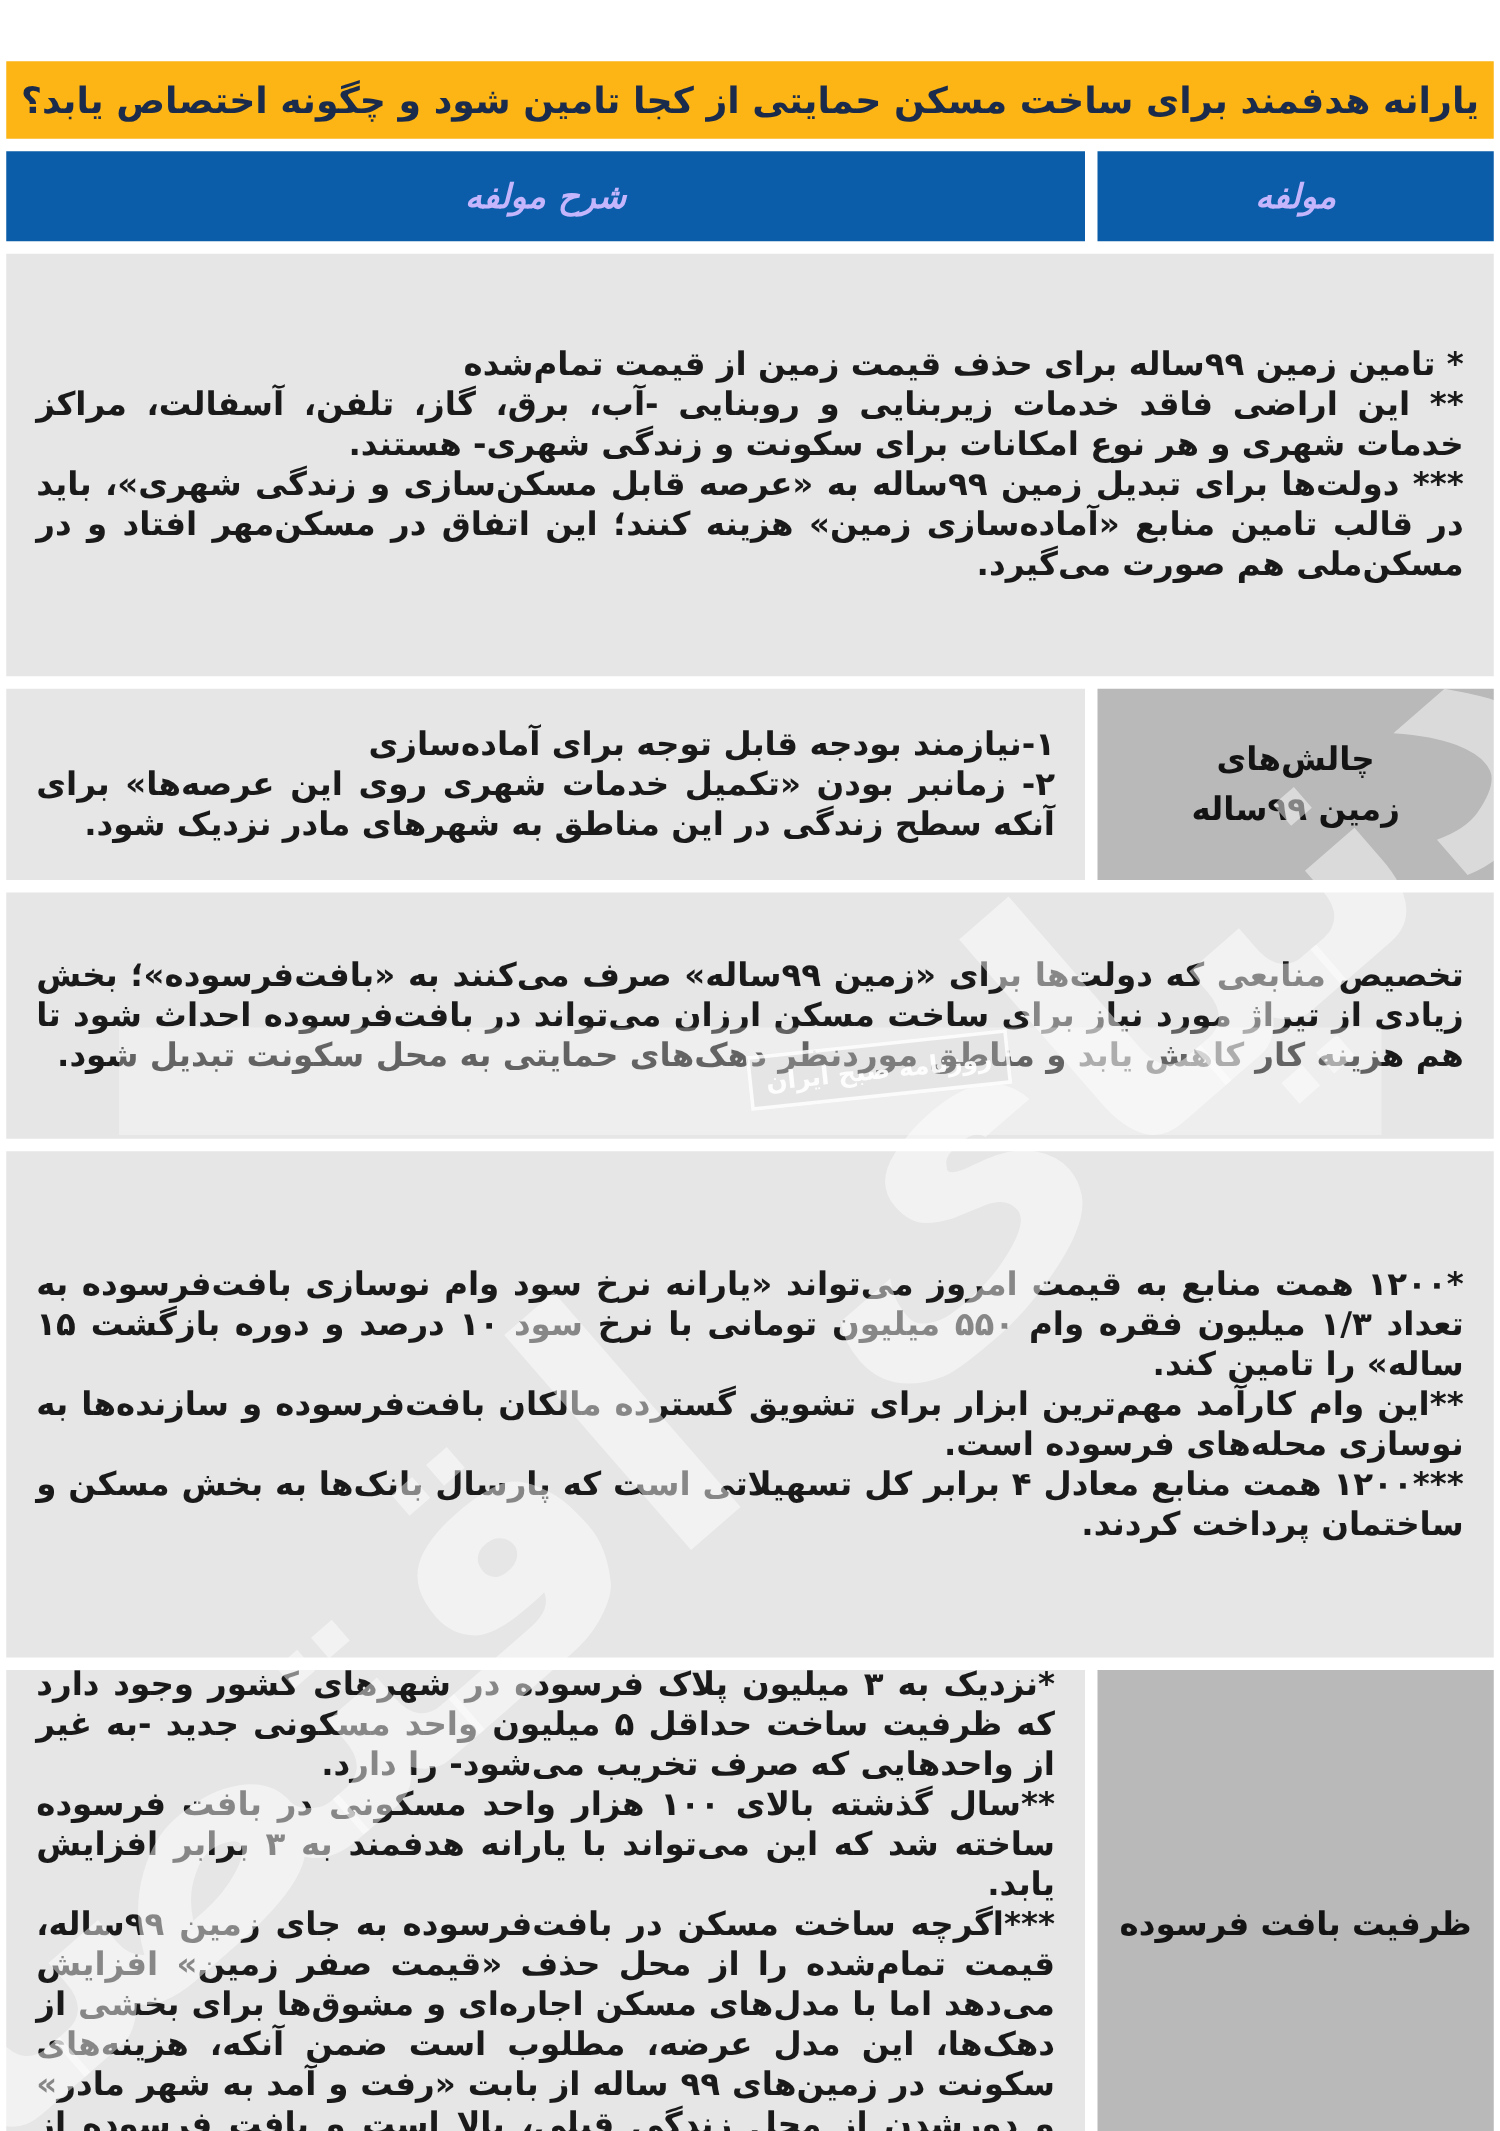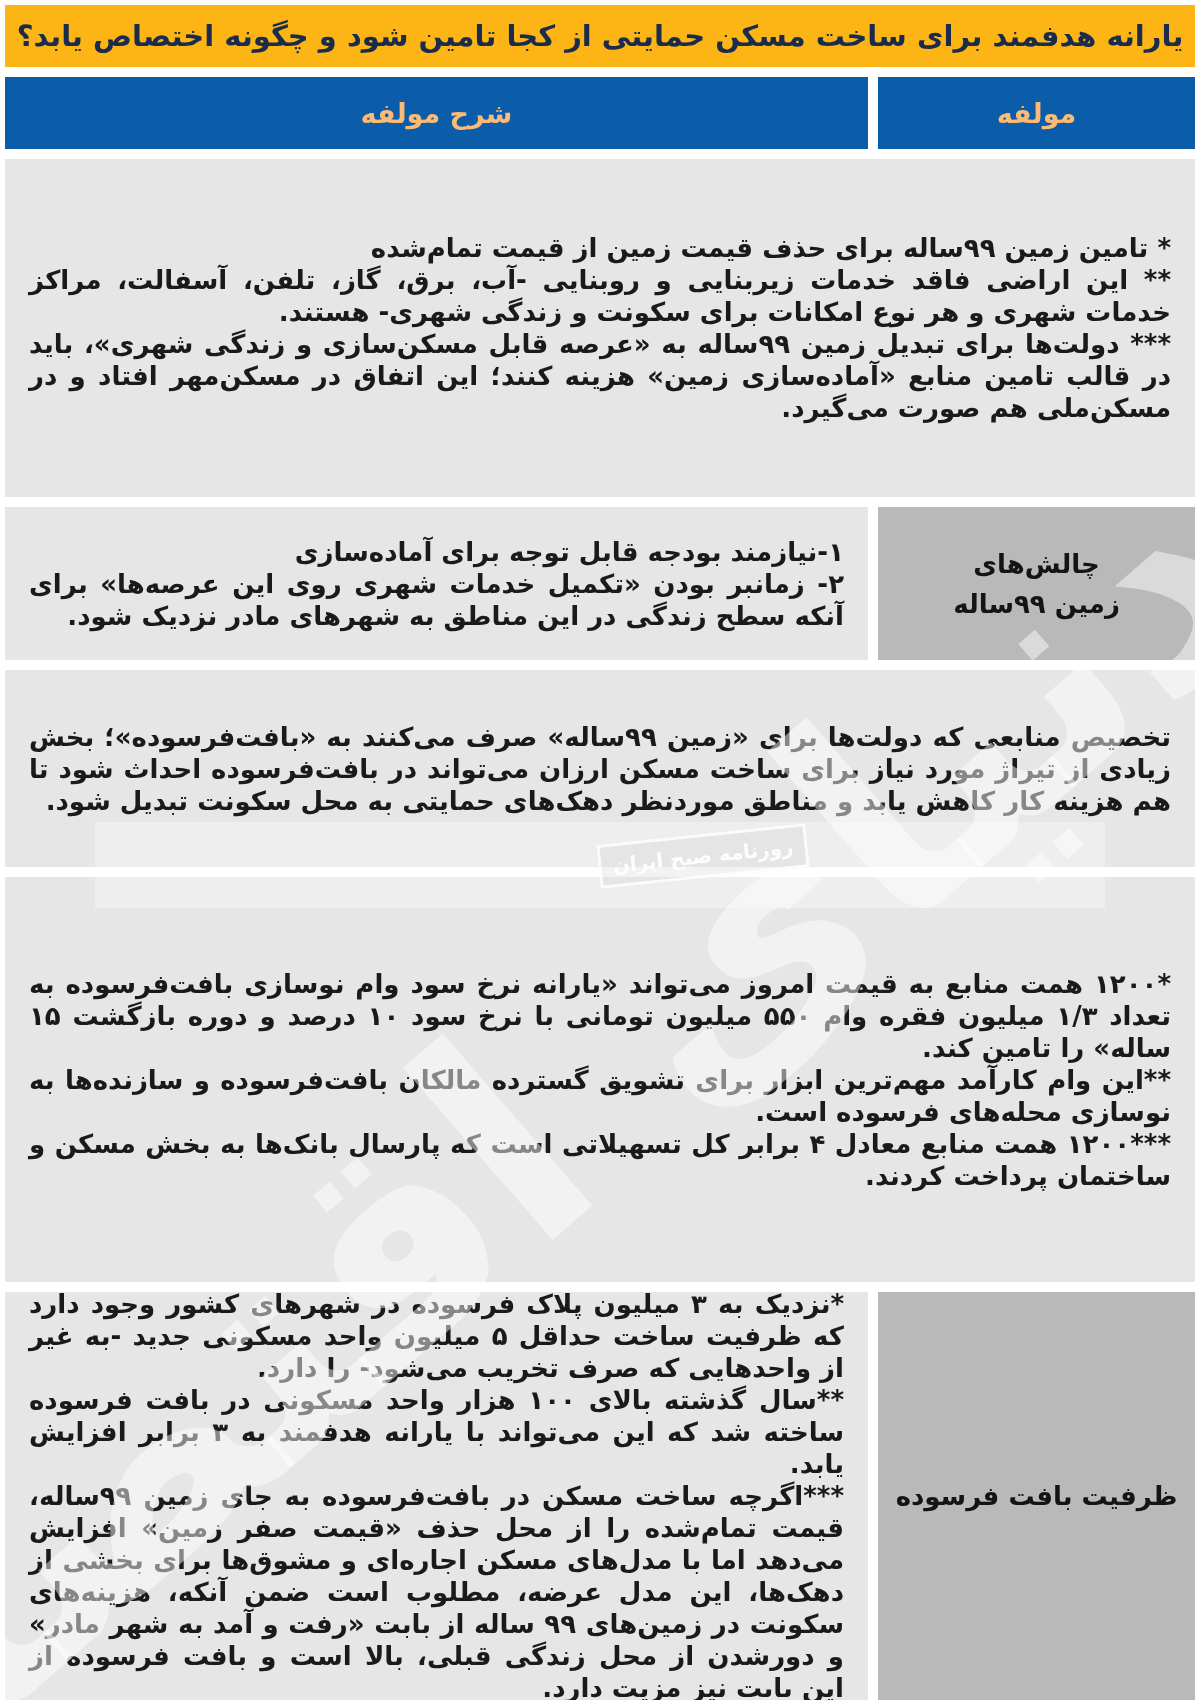--- a/index.html
+++ b/index.html
@@ -26,38 +26,40 @@
   .title-bar {
     height: 62px;
     flex: none;
     background: #FCB514;
     color: #1B2B4C;
     font-size: 29px;
     display: flex;
     align-items: center;
     justify-content: center;
     text-align: center;
+    margin-top: 44px;
   }
   .row {
     display: flex;
     flex-direction: row;
     gap: 10px;
     flex: none;
   }
   .comp-col { width: 317px; flex: none; }
   .desc-col { flex: 1; min-width: 0; }
   .header-row { height: 72px; }
   .header-cell {
     background: #0B5DA9;
-    color: #fdba74;
+    color: #c4b5fd;
     font-size: 27px;
     display: flex;
     align-items: center;
     justify-content: center;
     text-align: center;
+    font-style: italic;
   }
   .body-cell {
     background: #E6E6E6;
     color: #1A1A1A;
     padding: 22px 24px;
     box-sizing: border-box;
     display: flex;
     flex-direction: column;
     justify-content: center;
     overflow: hidden;

